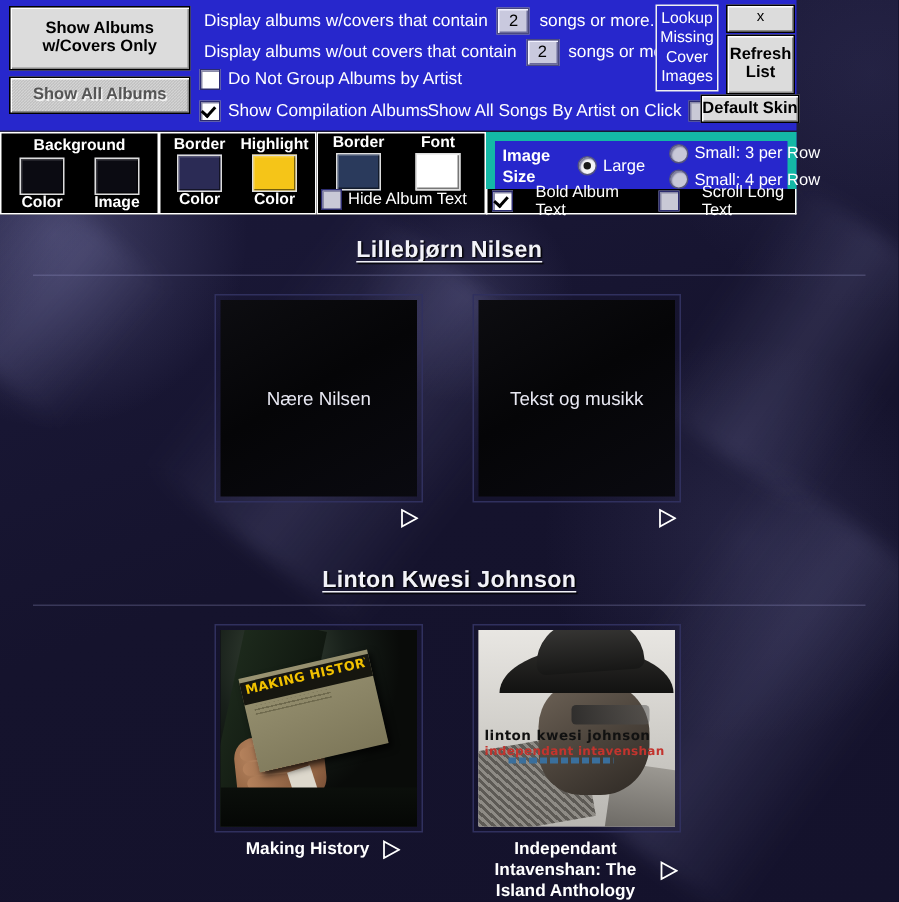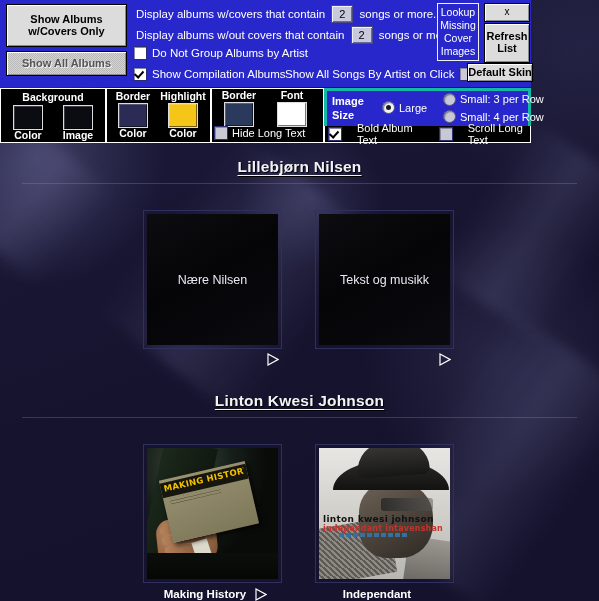--- a/index.html
+++ b/index.html
@@ -104,40 +104,40 @@
   .swatchcell{position:absolute;top:2px;width:46px;text-align:center;color:#fff;}
   .swatchcell .cap{font-size:10.5px;font-weight:bold;line-height:11px;}
   .sw{
     width:28px;height:23px;margin:1px auto 0;border:1px solid #ddd;
     box-shadow:inset 1px 1px 0 #fff3, inset -1px -1px 0 #0008;
   }
   .grouphdr{position:absolute;top:2px;left:0;right:0;text-align:center;color:#fff;font-size:10.5px;font-weight:bold;}
 
   .blkrow{position:absolute;bottom:2px;left:2px;color:#fff;font-size:11px;display:flex;align-items:center;gap:4px;white-space:nowrap;}
 
-  #imgsize-box{position:absolute;left:324px;top:0;width:207px;height:52px;background:#2727cc;border:3px solid #14b8a6;box-sizing:border-box;}
+  #imgsize-box{position:absolute;left:324px;top:0;width:207px;height:52px;background:#2727cc;border:6px solid #14b8a6;box-sizing:border-box;}
   #botbar{position:absolute;left:324px;top:38px;width:207px;height:17px;background:#000;border:1px solid #fff;border-top:none;box-sizing:border-box;display:flex;align-items:center;gap:15px;padding-left:3px;}
   .radio{
     width:11px;height:11px;border-radius:50%;background:#c8c8d8;
     border:1px solid #55557f;box-shadow:inset 1px 1px 1px #7a7a9a;
     position:relative;display:inline-block;flex:0 0 auto;
   }
   .radio.on::after{content:"";position:absolute;left:3px;top:3px;width:5px;height:5px;border-radius:50%;background:#1a1a1a;}
   .radio.on{background:#f4f4f8;}
   .rlabel{color:#fff;font-size:11px;white-space:nowrap;}
 
   
   #browser{position:absolute;left:0;top:143px;width:599px;height:458px;overflow:hidden;}
   .artist-head{
     text-align:center;color:#f2f2f8;font-size:15.5px;font-weight:bold;
     text-decoration:underline;text-underline-offset:3px;letter-spacing:.2px;
     text-shadow:1px 1px 1px #000;
   }
   .sep{height:1px;background:rgba(150,150,200,.28);margin:7px 22px 0;}
-  .row{display:flex;justify-content:center;gap:31px;margin-top:26px;}
+  .row{display:flex;justify-content:center;gap:31px;margin-top:12px;}
   .tile{width:141px;}
   .coverwrap{
     width:139px;height:139px;box-sizing:border-box;
     border:1px solid #30305e;padding:3px;background:transparent;
   }
   .cover{width:131px;height:131px;position:relative;overflow:hidden;background:#000;}
   .cover.blank{background:linear-gradient(150deg,#0d0d11 0%,#050507 45%,#0a0a10 100%);}
   .cover .ctitle{
     position:absolute;left:0;right:0;top:50%;transform:translateY(-50%);
     text-align:center;color:#e8e8f2;font-size:12.5px;
@@ -301,21 +301,21 @@
       <div class="swatchcell" style="left:4px;top:1px;">
         <div class="cap">Border</div>
         <div class="sw" style="background:#2a3a5c;"></div>
       </div>
       <div class="swatchcell" style="left:57px;top:1px;">
         <div class="cap">Font</div>
         <div class="sw" style="background:#ffffff;"></div>
       </div>
       <div class="blkrow">
         <span class="cbox plain"></span>
-        <span>Hide Long Text</span>
+        <span>Hide Album Text</span>
       </div>
     </div>
 
     <div id="imgsize-box">
       <div style="position:absolute;left:5px;top:3px;color:#fff;font-size:11px;font-weight:bold;line-height:14px;width:48px;">Image Size</div>
       <div style="position:absolute;left:55px;top:10px;display:flex;align-items:center;gap:4px;">
         <span class="radio on"></span>
         <span class="rlabel">Large</span>
       </div>
       <div style="position:absolute;left:116px;top:2px;display:flex;align-items:flex-start;gap:4px;">

